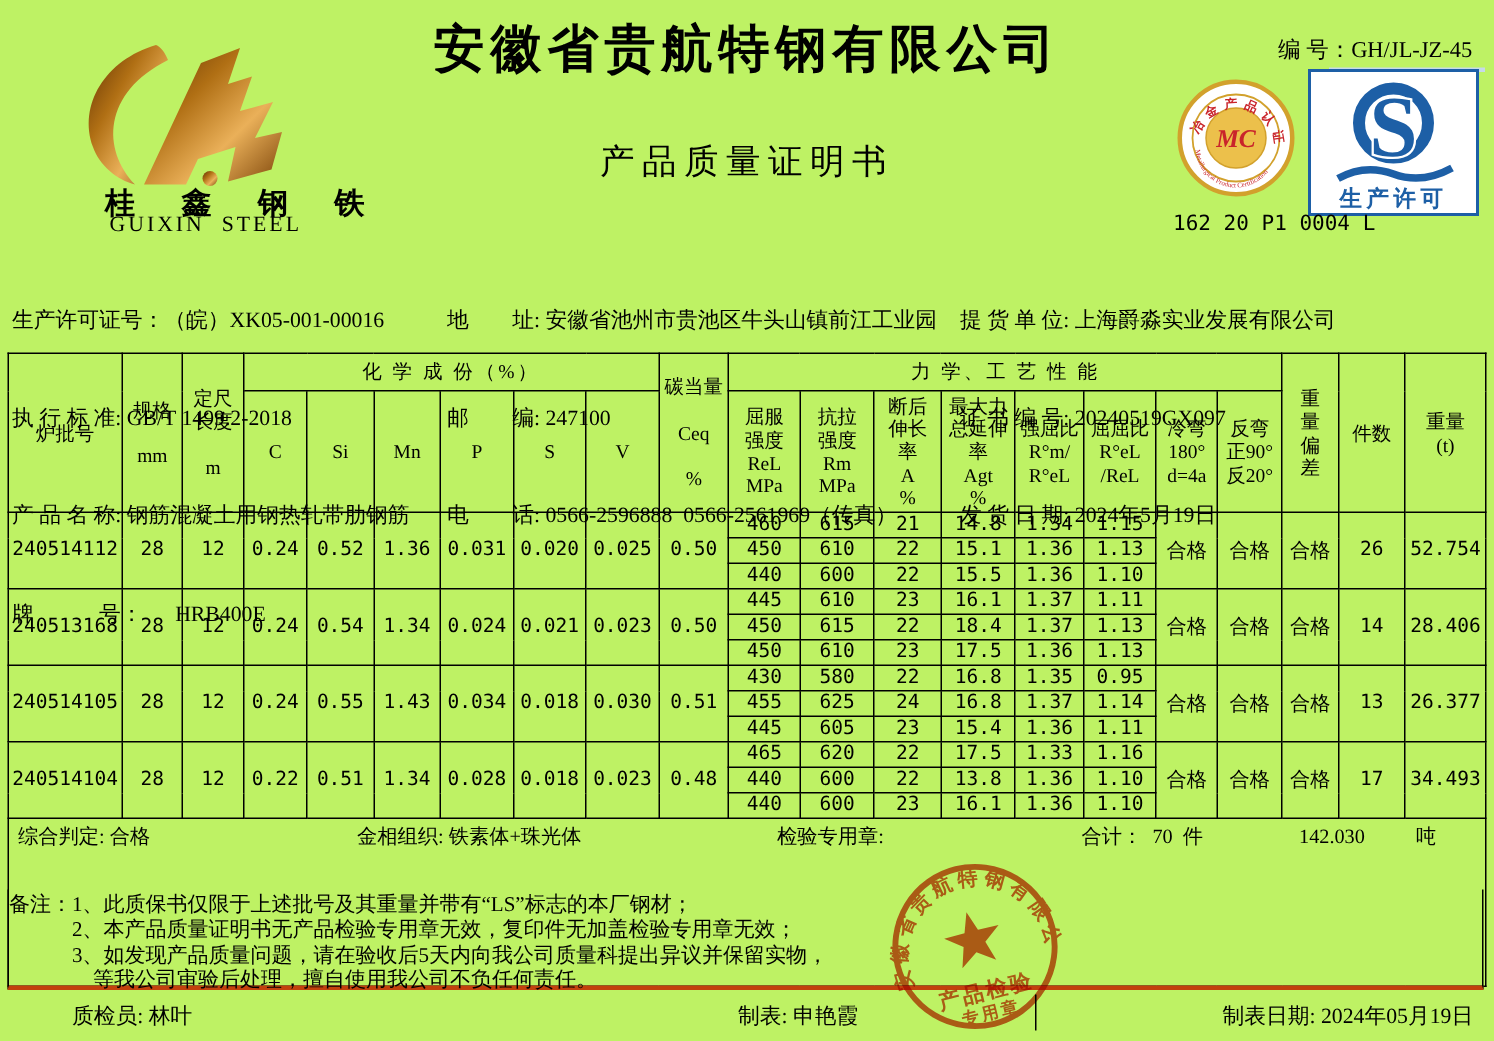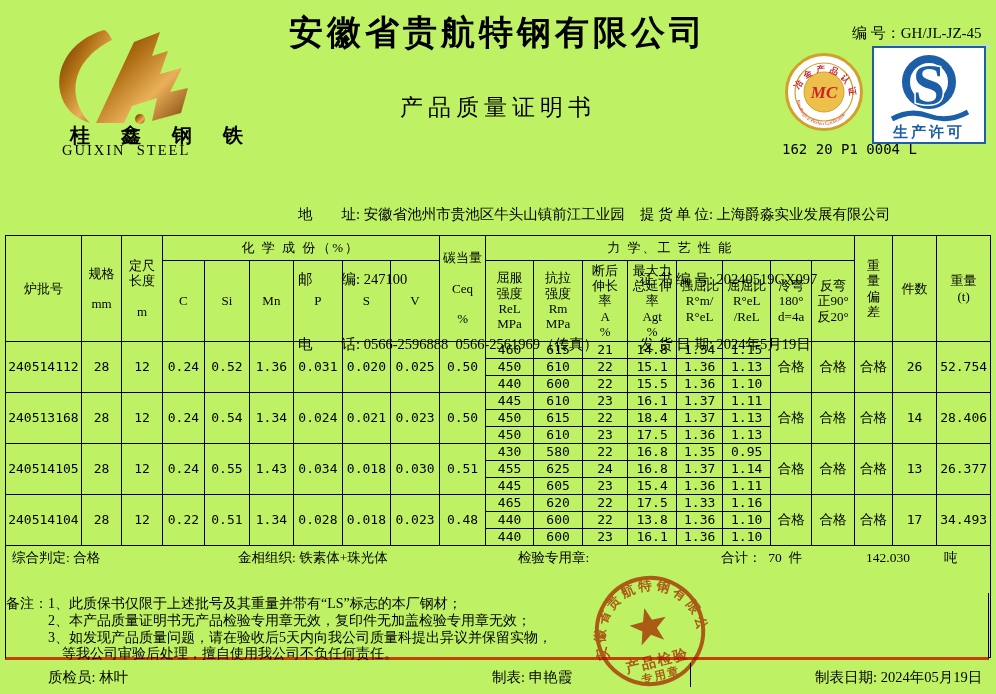--- a/index.html
+++ b/index.html
@@ -7,21 +7,21 @@
         font-family:"Liberation Serif","DejaVu Serif",serif;color:#000;overflow:hidden;}
   .abs{position:absolute;}
 
   
   .title{left:0;top:10px;width:996px;text-align:center;font-size:34px;font-weight:bold;letter-spacing:4px;}
   .subtitle{left:0;top:92px;width:996px;text-align:center;font-size:23px;letter-spacing:5px;}
   .docno{left:852px;top:24px;font-size:15px;white-space:pre;}
   .docno-underline{left:886px;top:45px;width:104px;height:3px;background:#c6d9ea;}
   .logo-svg{left:40px;top:26px;}
   .logo-cn{left:70px;top:122px;font-size:20px;font-weight:bold;letter-spacing:13px;white-space:pre;}
-  .logo-en{left:62px;top:142px;font-size:14.5px;letter-spacing:2px;white-space:pre;}
+  .logo-en{left:73px;top:142px;font-size:14.5px;letter-spacing:2px;white-space:pre;}
   .mc-badge{left:784px;top:52px;}
   .qs-badge{left:872px;top:46px;}
   .cert-code{left:782px;top:141px;font-size:14px;font-family:"DejaVu Sans Mono",monospace;}
 
   
   .info-col{top:160px;font-size:14.5px;line-height:21.8px;white-space:pre;}
   .info-left{left:8px;}
   .info-mid{left:298px;}
   .info-right{left:640px;}
 
@@ -95,20 +95,26 @@
 
   <svg class="abs qs-badge" width="114" height="98" viewBox="0 0 114 98">
     <rect x="1" y="1" width="112" height="96" fill="#fff" stroke="#1d5fa6" stroke-width="2"></rect>
     <circle cx="57" cy="36" r="23" fill="none" stroke="#1d5fa6" stroke-width="8"></circle>
     <text x="57" y="58" text-anchor="middle" font-size="58" font-weight="bold" fill="#1d5fa6" stroke="#fff" stroke-width="3" paint-order="stroke">S</text>
     <path d="M 20,73 Q 38,63 57,70 T 96,66" stroke="#1d5fa6" stroke-width="5" fill="none"></path>
     <text x="57" y="91" text-anchor="middle" font-size="15" font-weight="bold" fill="#1d5fa6" letter-spacing="3">生产许可</text>
   </svg>
   <div class="abs cert-code">162 20 P1 0004 L</div>
 
+  <div class="abs info-col info-left">
+    <div><span>生产许可证号：</span><span>（皖）XK05-001-00016</span></div>
+    <div><span>执 行 标 准: </span><span>GB/T 1499.2-2018</span></div>
+    <div><span>产 品 名 称: </span><span>钢筋混凝土用钢热轧带肋钢筋</span></div>
+    <div><span>牌　　　号：</span><span>　  HRB400E</span></div>
+  </div>
   <div class="abs info-col info-mid">
     <div><span>地　　址: </span><span>安徽省池州市贵池区牛头山镇前江工业园</span></div>
     <div><span>邮　　编: </span><span>247100</span></div>
     <div><span>电　　话: </span><span>0566-2596888  0566-2561969（传真）</span></div>
   </div>
   <div class="abs info-col info-right">
     <div><span>提 货 单 位: </span><span>上海爵淼实业发展有限公司</span></div>
     <div><span>证 书 编 号: </span><span>20240519GX097</span></div>
     <div><span>发 货 日 期: </span><span>2024年5月19日</span></div>
   </div>

